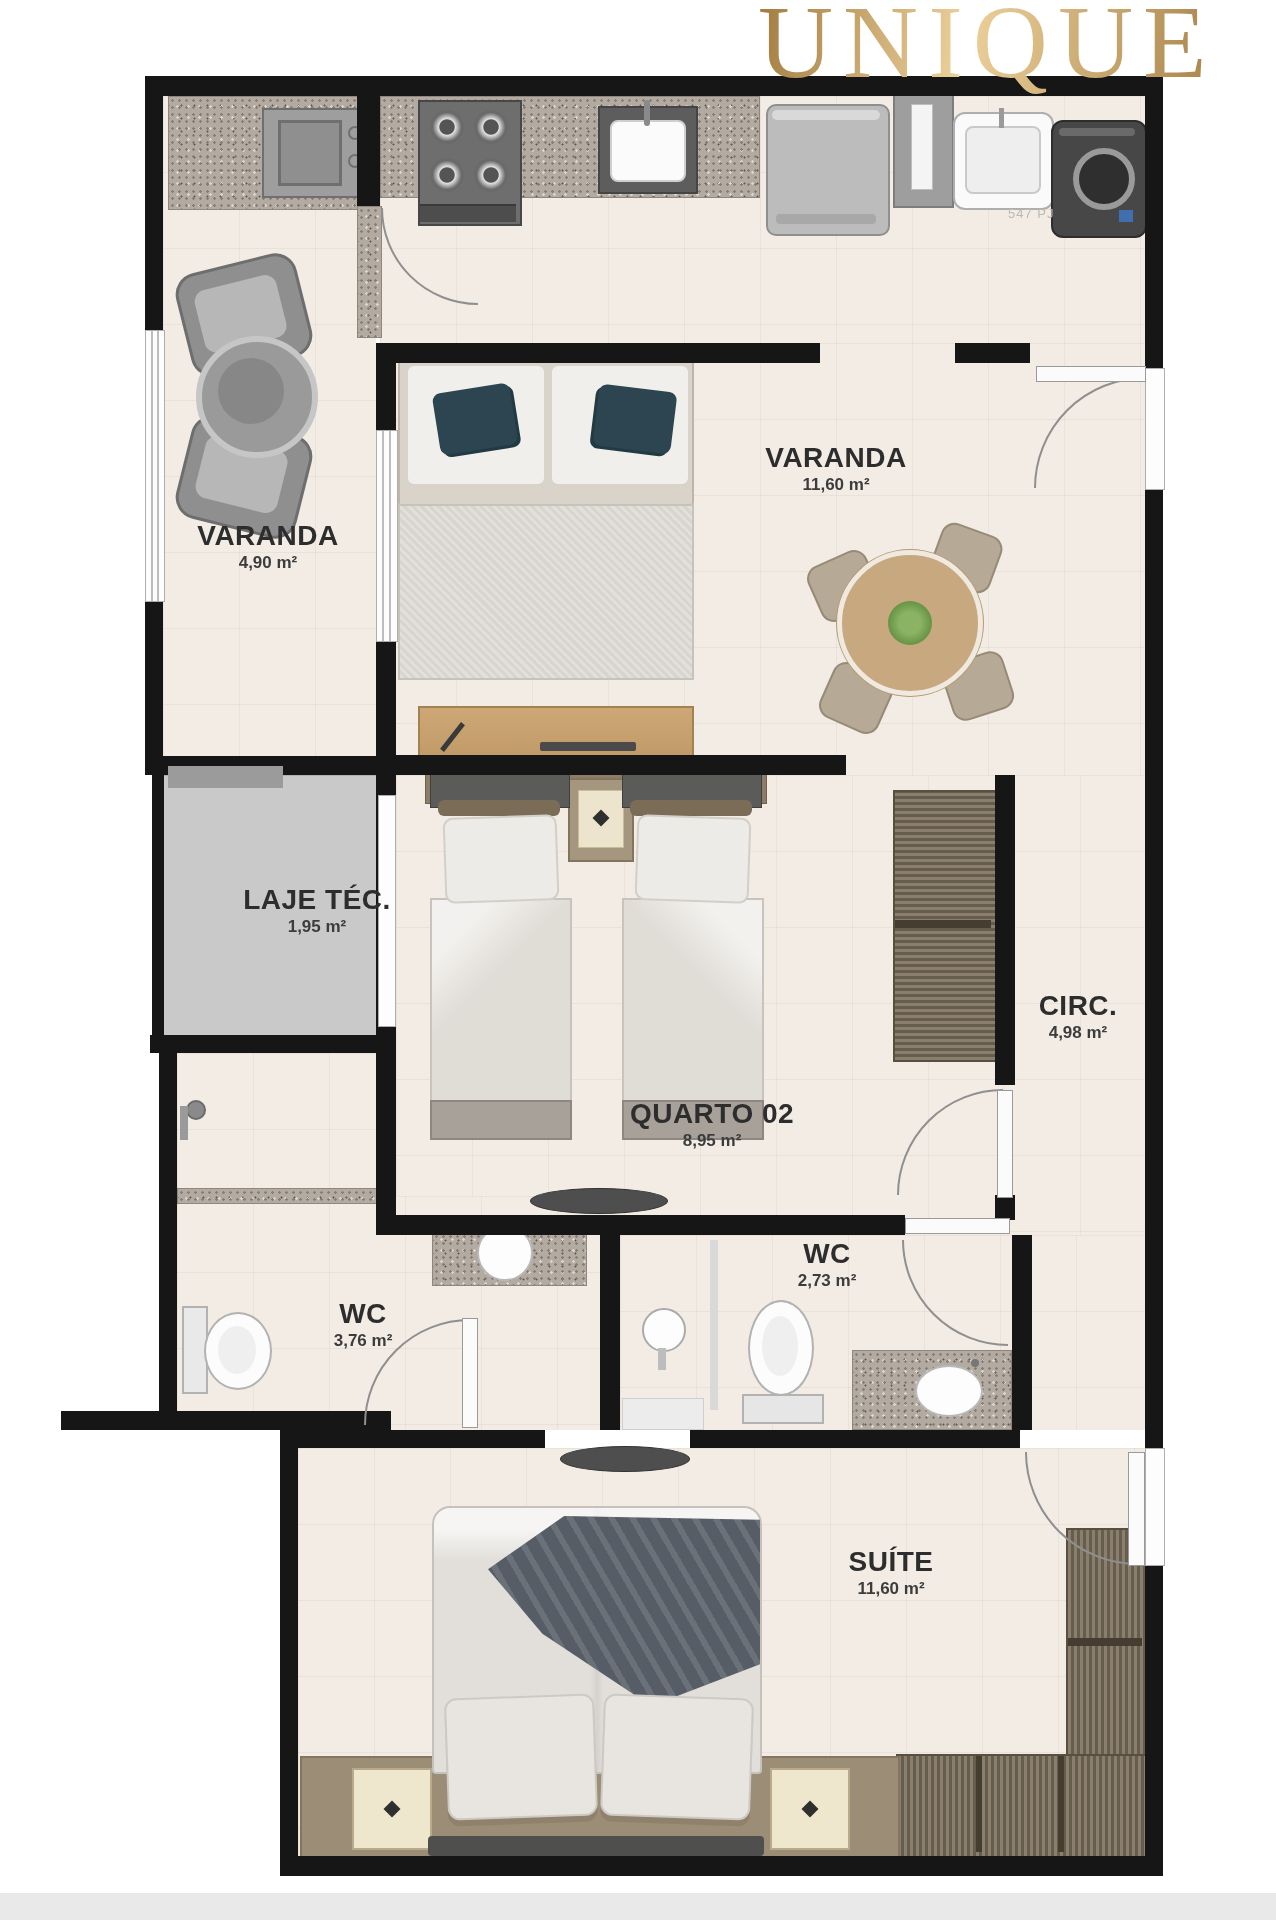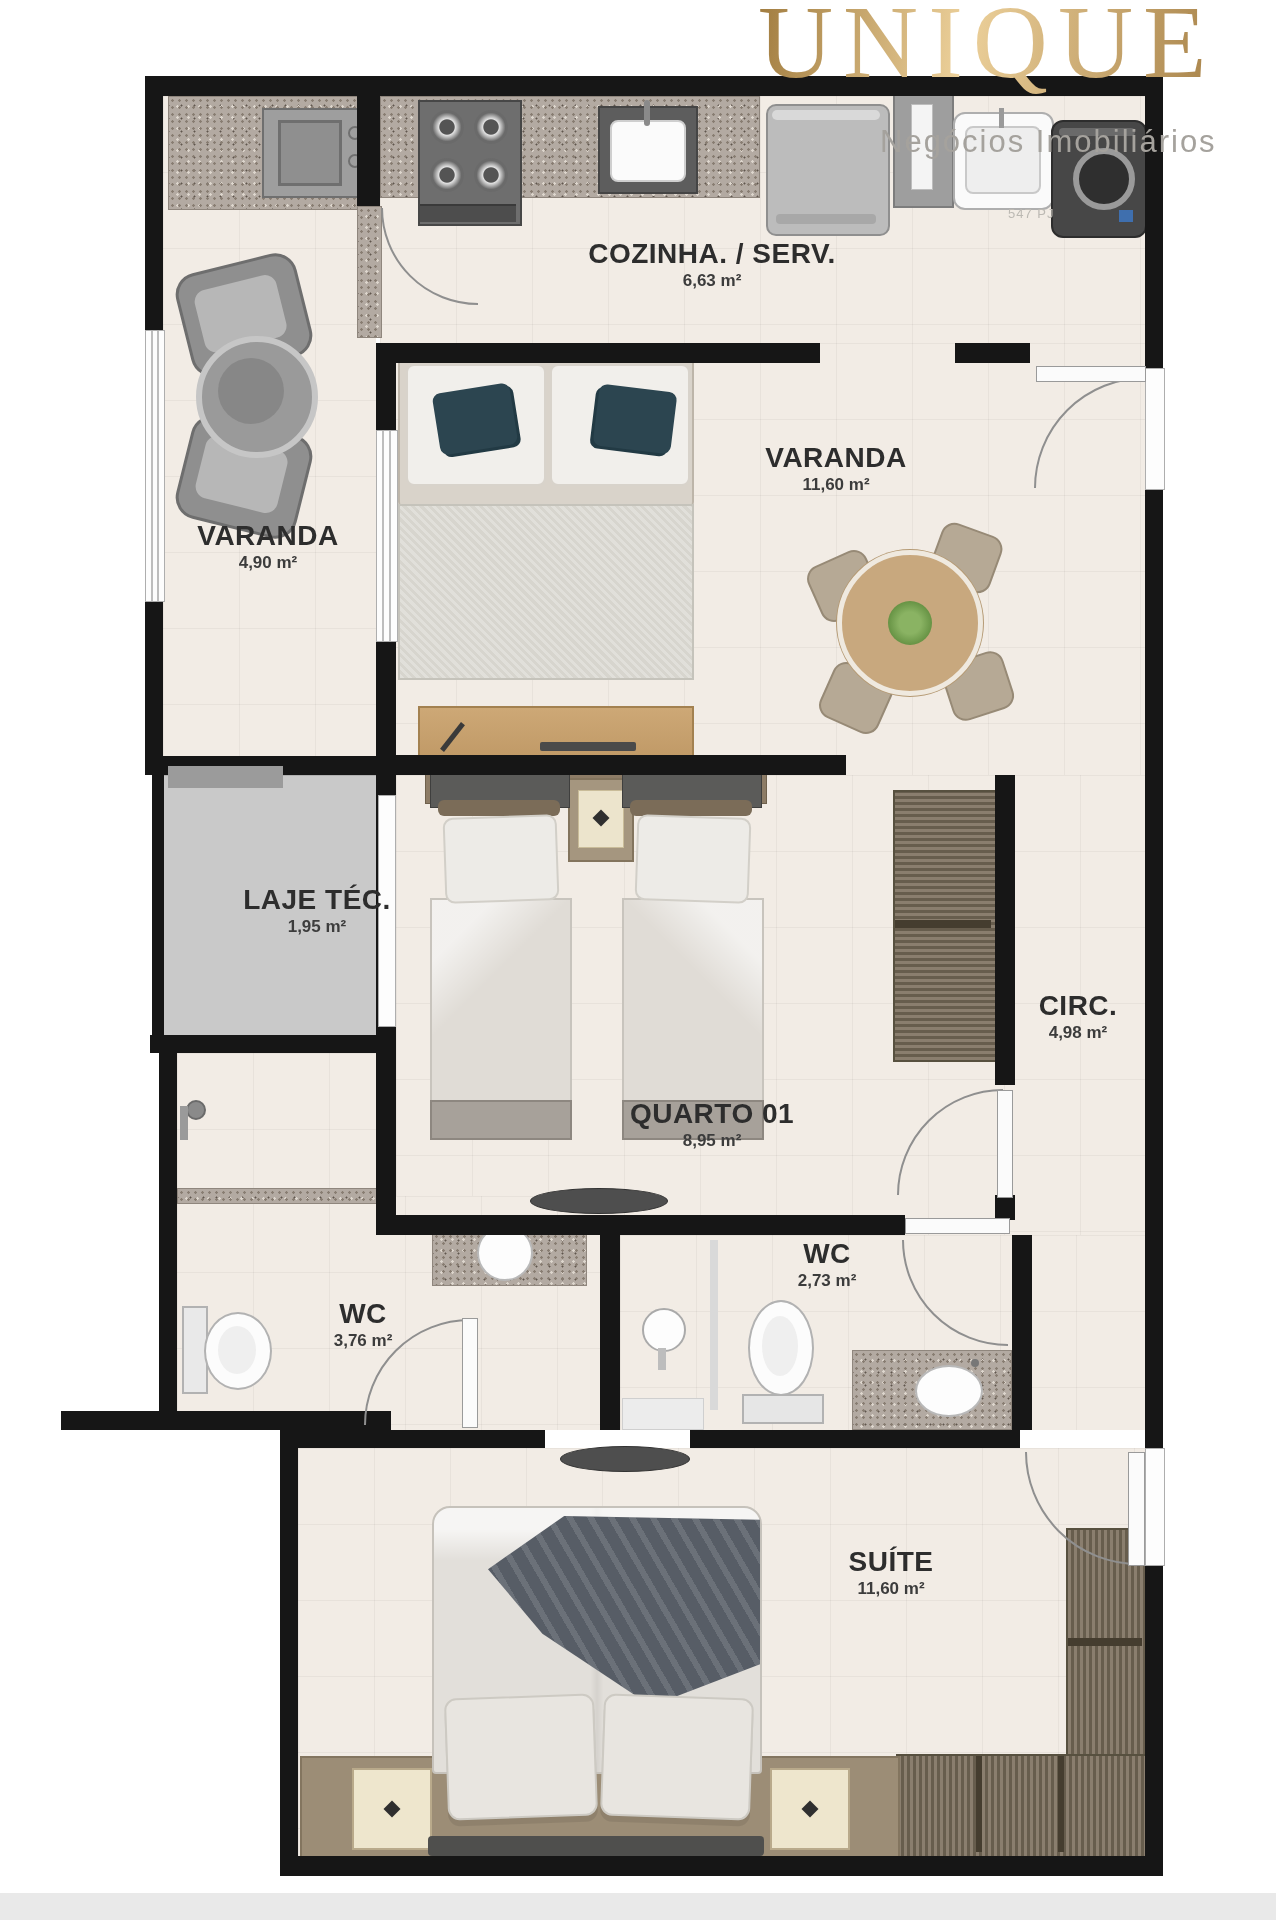--- a/index.html
+++ b/index.html
@@ -235,55 +235,50 @@
 
   <svg class="arcs" width="1276" height="1920" viewBox="0 0 1276 1920">
     <path d="M 382 208 A 96 96 0 0 0 478 304" fill="none" stroke="#8f8f8f" stroke-width="2"></path>
     <path d="M 1145 378 A 110 110 0 0 0 1035 488" fill="none" stroke="#8f8f8f" stroke-width="2"></path>
     <path d="M 1003 1090 A 105 105 0 0 0 898 1195" fill="none" stroke="#8f8f8f" stroke-width="2"></path>
     <path d="M 470 1320 A 105 105 0 0 0 365 1425" fill="none" stroke="#8f8f8f" stroke-width="2"></path>
     <path d="M 903 1240 A 105 105 0 0 0 1008 1345" fill="none" stroke="#8f8f8f" stroke-width="2"></path>
     <path d="M 1026 1452 A 112 112 0 0 0 1138 1564" fill="none" stroke="#8f8f8f" stroke-width="2"></path>
   </svg>
 
-  <div class="room-label" style="left:712px;top:238px;">
-    <div class="nm">COZINHA. / SERV.</div>
-    <div class="ar">6,63 m²</div>
-  </div>
   <div class="room-label" style="left:836px;top:442px;">
     <div class="nm">VARANDA</div>
     <div class="ar">11,60 m²</div>
   </div>
   <div class="room-label" style="left:268px;top:520px;">
     <div class="nm">VARANDA</div>
     <div class="ar">4,90 m²</div>
   </div>
   <div class="room-label" style="left:277px;top:884px;margin-left:40px;">
     <div class="nm">LAJE TÉC.</div>
     <div class="ar">1,95 m²</div>
   </div>
   <div class="room-label" style="left:712px;top:1098px;">
-    <div class="nm">QUARTO 01</div>
+    <div class="nm">QUARTO 02</div>
     <div class="ar">8,95 m²</div>
   </div>
   <div class="room-label" style="left:1078px;top:990px;">
     <div class="nm">CIRC.</div>
     <div class="ar">4,98 m²</div>
   </div>
   <div class="room-label" style="left:363px;top:1298px;">
     <div class="nm">WC</div>
     <div class="ar">3,76 m²</div>
   </div>
   <div class="room-label" style="left:827px;top:1238px;">
     <div class="nm">WC</div>
     <div class="ar">2,73 m²</div>
   </div>
   <div class="room-label" style="left:891px;top:1546px;">
     <div class="nm">SUÍTE</div>
     <div class="ar">11,60 m²</div>
   </div>
 
   <div class="logo-brand" style="left:758px;top:-18px;">UNIQUE</div>
-  <div class="logo-tag" style="left:880px;top:124px;">Negócios Imobiliários</div>
   <div class="logo-reg" style="left:1008px;top:158px;margin-top:48px;">547 PJ</div>
 
   <div class="footer-bar"></div>
 </div>
 
 </body></html>

